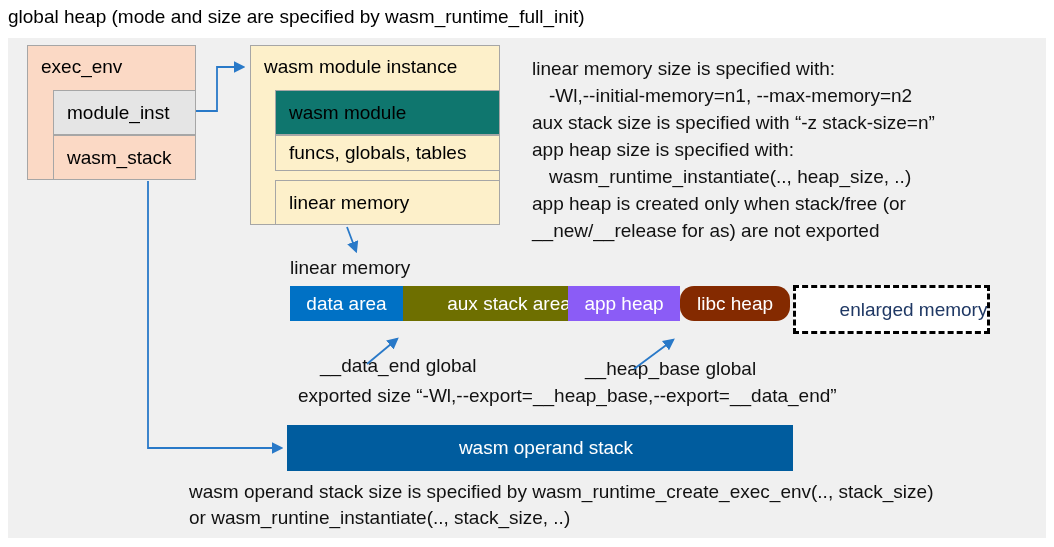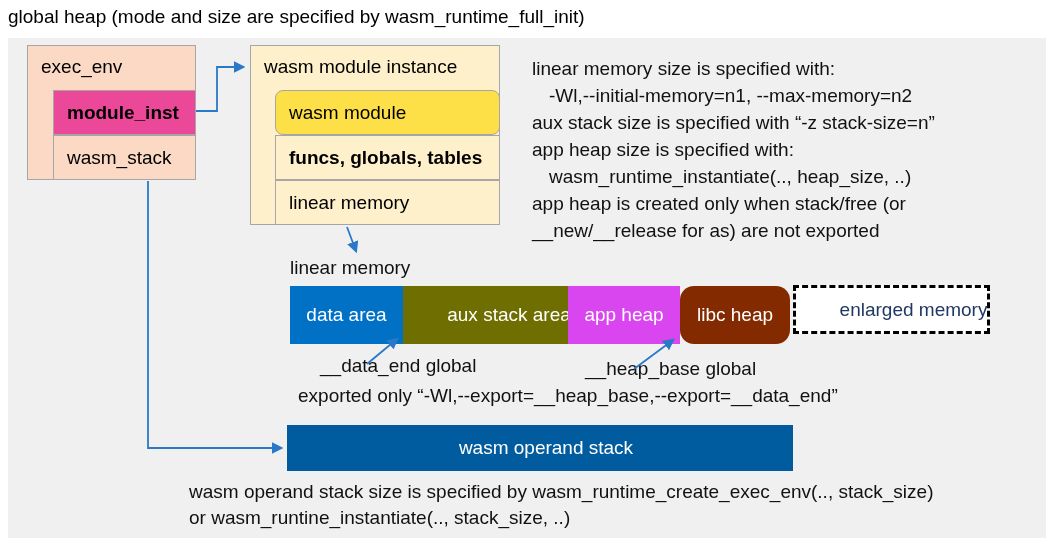--- a/index.html
+++ b/index.html
@@ -31,37 +31,37 @@
     align-items: center;
     padding-left: 13px;
     white-space: nowrap;
   }
   .node.header { align-items: flex-start; padding-top: 10px; }
   #exec-env-box      { left: 27px;  top: 45px;  width: 169px; height: 135px; }
   #module-inst-box   { left: 53px;  top: 90px;  width: 143px; height: 45px; }
   #wasm-stack-box    { left: 53px;  top: 135px; width: 143px; height: 45px; }
   #module-instance-box { left: 250px; top: 45px; width: 250px; height: 180px; }
   #wasm-module-box   { left: 275px; top: 90px;  width: 225px; height: 45px; }
-  #funcs-box         { left: 275px; top: 135px; width: 225px; height: 45px; font-weight: bold; }
+  #funcs-box         { left: 275px; top: 135px; width: 225px; height: 36px; }
   #linear-memory-box { left: 275px; top: 180px; width: 225px; height: 45px; }
   #notes-right {
     left: 532px; top: 55px;
     width: 500px;
     font-size: 19px;
     line-height: 27px;
     color: #111111;
     white-space: nowrap;
   }
   #notes-right .indent { padding-left: 17px; }
   #linear-memory-label {
     left: 290px; top: 257px;
     font-size: 19px; color: #111111;
   }
   .mem-seg {
-    top: 286px; height: 58px;
+    top: 286px; height: 35px;
     font-size: 19px;
     display: flex;
     align-items: center;
     justify-content: center;
     white-space: nowrap;
   }
   #seg-data-area   { left: 290px; width: 113px; }
   #seg-aux-stack   { left: 403px; width: 165px; }
   #seg-app-heap    { left: 568px; width: 112px; }
   #seg-libc-heap   { left: 680px; width: 110px; border-radius: 14px; }
@@ -94,31 +94,31 @@
 
 <div id="page">
 
   <div class="abs" id="title">global heap (mode and size are specified by wasm_runtime_full_init)</div>
 
   <div class="abs" id="canvas-bg" style="background: rgb(240, 240, 240);"></div>
 
   <div class="abs node header" id="exec-env-box" style="background: rgb(251, 217, 197); border-color: rgb(166, 166, 166);">
     <span>exec_env</span>
   </div>
-  <div class="abs node" id="module-inst-box" style="background: #ec4899; border-color: rgb(166, 166, 166); font-weight: bold;">
+  <div class="abs node" id="module-inst-box" style="background: #e5e5e5; border-color: rgb(166, 166, 166);">
     <span>module_inst</span>
   </div>
   <div class="abs node" id="wasm-stack-box" style="background: rgb(251, 217, 197); border-color: rgb(166, 166, 166);">
     <span>wasm_stack</span>
   </div>
 
   <div class="abs node header" id="module-instance-box" style="background: rgb(253, 240, 202); border-color: rgb(166, 166, 166);">
     <span>wasm module instance</span>
   </div>
-  <div class="abs node" id="wasm-module-box" style="background: #fde047; border-color: rgb(166, 166, 166); border-radius: 8px;">
+  <div class="abs node" id="wasm-module-box" style="background: #0f766e; border-color: rgb(166, 166, 166);">
     <span>wasm module</span>
   </div>
   <div class="abs node" id="funcs-box" style="background: rgb(253, 240, 202); border-color: rgb(166, 166, 166);">
     <span>funcs, globals, tables</span>
   </div>
   <div class="abs node" id="linear-memory-box" style="background: rgb(253, 240, 202); border-color: rgb(166, 166, 166);">
     <span>linear memory</span>
   </div>
 
   <div class="abs" id="notes-right">
@@ -132,33 +132,33 @@
   </div>
 
   <div class="abs" id="linear-memory-label">linear memory</div>
 
   <div class="abs mem-seg" id="seg-data-area" style="background: rgb(0, 113, 197); color: rgb(255, 255, 255);">
     <span>data area</span>
   </div>
   <div class="abs mem-seg" id="seg-aux-stack" style="background: rgb(110, 111, 0); color: rgb(255, 255, 255); padding-left: 47px;">
     <span>aux stack area</span>
   </div>
-  <div class="abs mem-seg" id="seg-app-heap" style="background: #d946ef; color: rgb(255, 255, 255);">
+  <div class="abs mem-seg" id="seg-app-heap" style="background: #8b5cf6; color: rgb(255, 255, 255);">
     <span>app heap</span>
   </div>
   <div class="abs mem-seg" id="seg-libc-heap" style="background: rgb(132, 42, 0); color: rgb(255, 255, 255);">
     <span>libc heap</span>
   </div>
   <div class="abs mem-seg" id="seg-enlarged" style="color: rgb(31, 56, 100); padding-left: 44px;">
     <span>enlarged memory</span>
   </div>
 
   <div class="abs" id="data-end-label">__data_end global</div>
   <div class="abs" id="heap-base-label">__heap_base global</div>
-  <div class="abs" id="exported-label">exported only “-Wl,--export=__heap_base,--export=__data_end”</div>
+  <div class="abs" id="exported-label">exported size “-Wl,--export=__heap_base,--export=__data_end”</div>
 
   <div class="abs" id="operand-stack-bar" style="background: rgb(0, 92, 158); color: rgb(255, 255, 255); padding-left: 12px;">
     <span>wasm operand stack</span>
   </div>
 
   <div class="abs" id="bottom-notes">
     <div>wasm operand stack size is specified by wasm_runtime_create_exec_env(.., stack_size)</div>
     <div>or wasm_runtine_instantiate(.., stack_size, ..)</div>
   </div>
 

